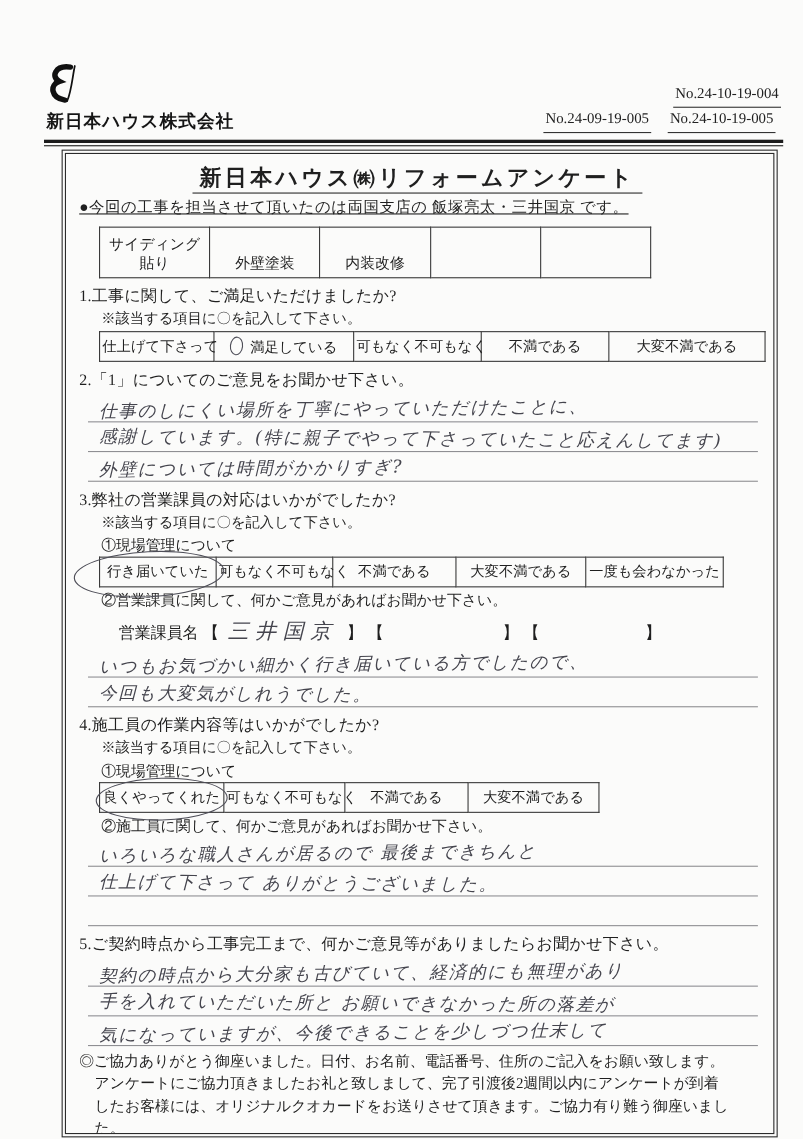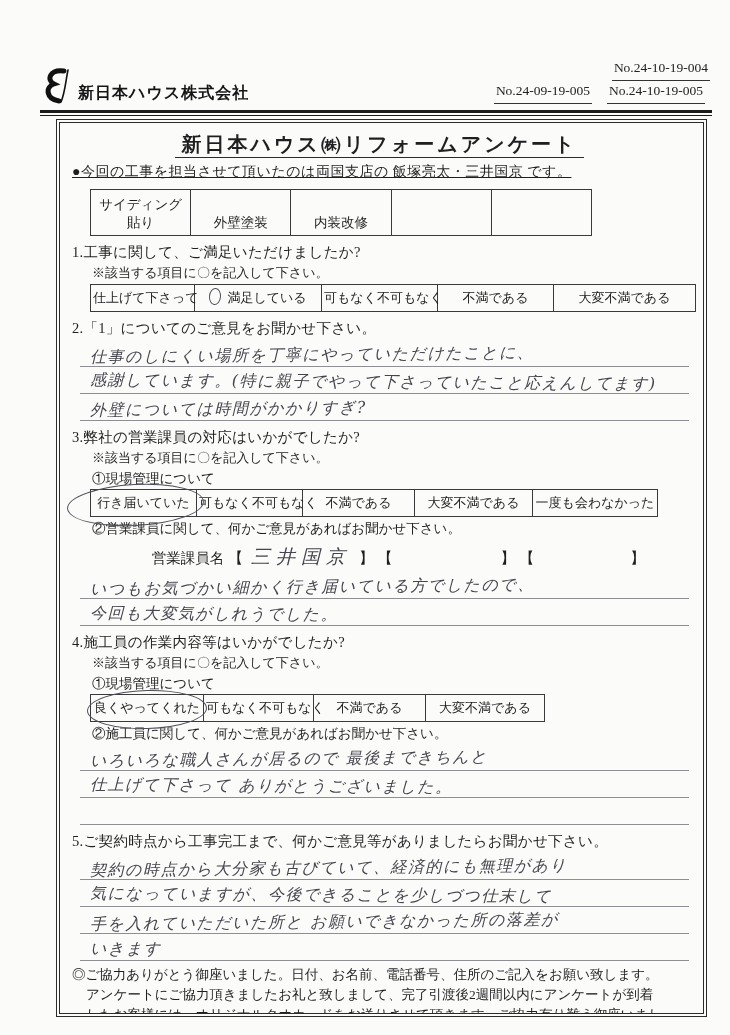--- a/index.html
+++ b/index.html
@@ -10,21 +10,21 @@
     color:#1f1f1f;
     position:relative;
   }
   .page{width:730px;height:1035px;position:relative;}
 
   
   .header{
     display:flex;justify-content:space-between;align-items:flex-end;
     padding:58px 20px 4px 42px;
   }
-  .brand{display:flex;align-items:flex-end;gap:6px;}
+  .brand{display:flex;align-items:flex-start;gap:6px;flex-direction:column;}
   .logo{width:30px;height:36px;flex:0 0 auto;}
   .company{
     font-family:"Liberation Sans",sans-serif;
     font-weight:bold;font-size:16px;letter-spacing:1px;color:#151515;
   }
   .docnos{font-size:13.5px;color:#222;text-align:right;line-height:1.55;}
   .docnos .row{display:flex;gap:15px;}
   .docno{border-bottom:1px solid #333;padding:0 2px 1px;white-space:nowrap;}
   .docno.top{display:inline-block;margin-left:118px;}
 
@@ -95,21 +95,21 @@
   .answer-block{margin:1px 0 0 10px;}
   .answer-line{
     height:27px;border-bottom:1px solid #8f8f93;
     padding-left:10px;box-sizing:border-box;
     font-size:16px;line-height:30px;overflow:visible;
   }
   .answer-line:nth-child(odd) .hw{display:inline-block;transform:rotate(-.6deg);}
   .answer-line:nth-child(even) .hw{display:inline-block;transform:rotate(.4deg);}
 
   
-  .staff-row{font-size:14.5px;margin:6px 0 2px 38px;white-space:nowrap;text-align:center;}
+  .staff-row{font-size:14.5px;margin:6px 0 2px 38px;white-space:nowrap;}
   .bracket{font-size:15px;}
   .staff-gap{display:inline-block;width:108px;}
   .staff-gap.small{width:96px;}
   .staff-name-hw{font-size:19px;letter-spacing:6px;padding:0 8px;}
 
   
   .footer-note{font-size:13.5px;line-height:1.5;margin:4px 0 6px 2px;}
   .footer-note .ln2,.footer-note .ln3{margin-left:14px;}
 </style>
 </head>
@@ -239,23 +239,22 @@
       <div class="sub-label">②施工員に関して、何かご意見があればお聞かせ下さい。</div>
       <div class="answer-block">
         <div class="answer-line"><span class="hw">いろいろな職人さんが居るので 最後まできちんと</span></div>
         <div class="answer-line"><span class="hw">仕上げて下さって ありがとうございました。</span></div>
         <div class="answer-line"><span class="hw"></span></div>
       </div>
 
       <div class="q-heading">5.ご契約時点から工事完工まで、何かご意見等がありましたらお聞かせ下さい。</div>
       <div class="answer-block">
         <div class="answer-line"><span class="hw">契約の時点から大分家も古びていて、経済的にも無理があり</span></div>
+        <div class="answer-line"><span class="hw">手を入れていただいた所と お願いできなかった所の落差が</span></div>
         <div class="answer-line"><span class="hw">気になっていますが、今後できることを少しづつ仕末して</span></div>
-        <div class="answer-line"><span class="hw">手を入れていただいた所と お願いできなかった所の落差が</span></div>
-        <div class="answer-line"><span class="hw">いきます</span></div>
       </div>
 
       <div class="footer-note">
         <div class="ln1">◎ご協力ありがとう御座いました。日付、お名前、電話番号、住所のご記入をお願い致します。</div>
         <div class="ln2">アンケートにご協力頂きましたお礼と致しまして、完了引渡後2週間以内にアンケートが到着</div>
         <div class="ln3">したお客様には、オリジナルクオカードをお送りさせて頂きます。ご協力有り難う御座いました。</div>
       </div>
 
     </div>
   </div>

